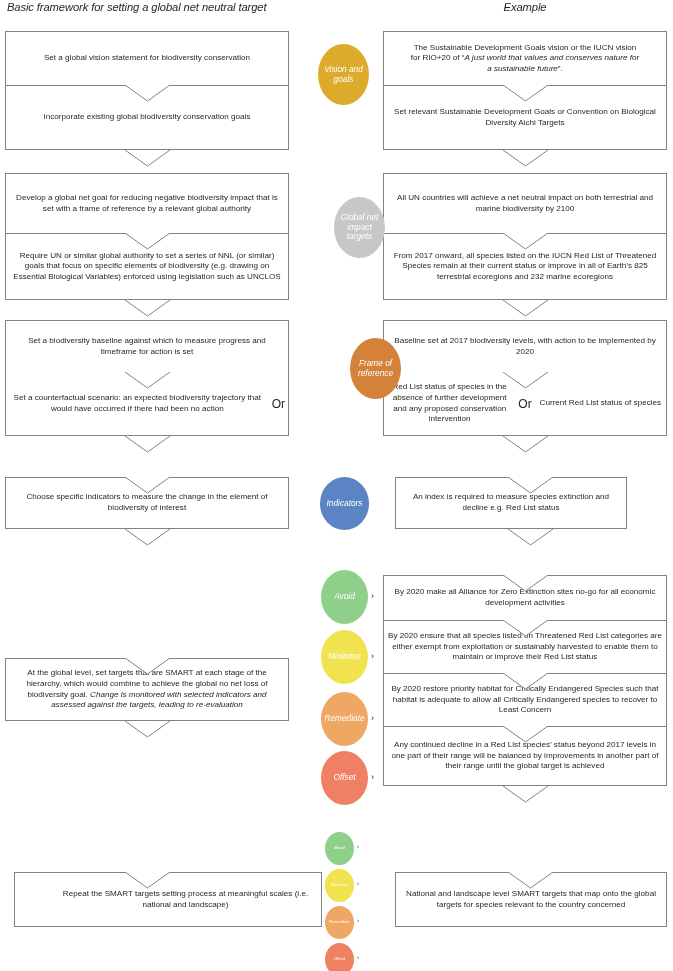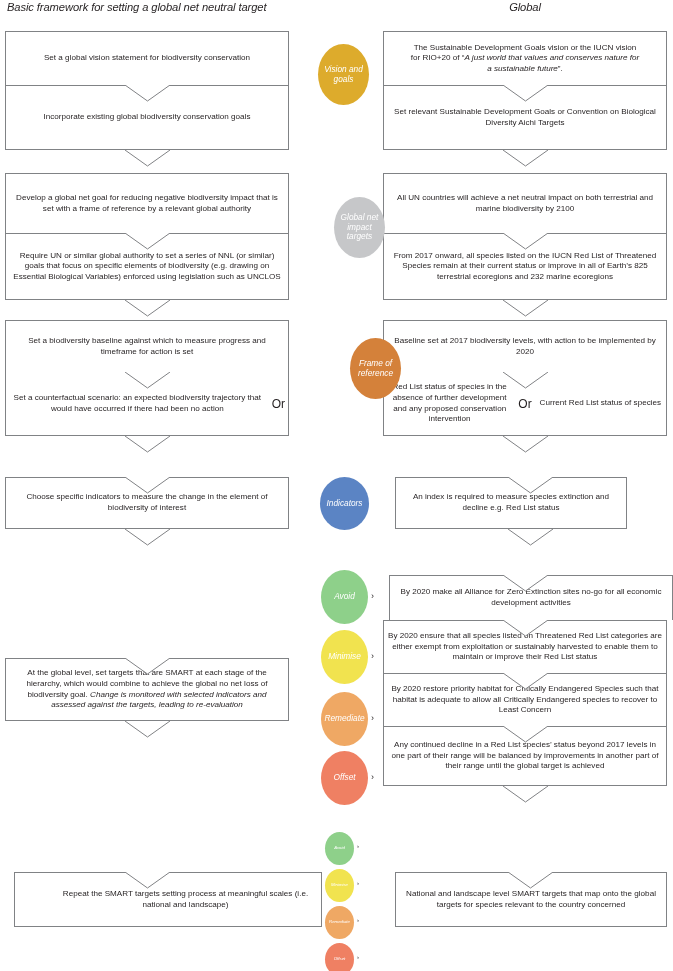--- a/index.html
+++ b/index.html
@@ -101,21 +101,21 @@
     font-size: 9px;
     color: #231f20;
     font-family: "Liberation Sans", sans-serif;
   }
   .arrowmark.small { font-size: 6px; }
 </style>
 </head>
 <body>
 
 <div class="col-header" id="hdr-left">Basic framework for setting a global net neutral target</div>
-<div class="col-header" id="hdr-right">Global</div>
+<div class="col-header" id="hdr-right">Example</div>
 
 <div class="box nb-bottom" style="left:5px; top:31px; width:284px; height:54px;">Set a global vision statement for biodiversity conservation</div>
 <div class="box" style="left:5px; top:85px; width:284px; height:65px;">Incorporate existing global biodiversity conservation goals</div>
 
 <div class="box nb-bottom" style="left:383px; top:31px; width:284px; height:54px; padding:4px 14px;">
   <p><span>The Sustainable Development Goals vision or the IUCN vision for RIO+20 of “<i>A just world that values and conserves nature for a sustainable future</i>”.</span></p>
 </div>
 <div class="box" style="left:383px; top:85px; width:284px; height:65px;">Set relevant Sustainable Development Goals or Convention on Biological Diversity Aichi Targets</div>
 
 <div class="ell" style="left:318px; top:44px; width:51px; height:61px; background:#ddab2c;">
@@ -255,21 +255,21 @@
 <div class="chev" style="left:125px; top:721px;">
   <svg width="45" height="18" viewBox="0 0 45 18">
       <polyline points="0,0 22.5,16 45,0" fill="#fff" stroke="#808285" stroke-width="1"></polyline>
     </svg>
 </div>
 
 <div class="ell" style="left:321px; top:570px; width:47px; height:54px; background:#8ed08a;">
   <span>Avoid</span>
 </div>
 <div class="arrowmark" style="left:371px; top:591px;">›</div>
-<div class="box nb-bottom" style="left:383px; top:575px; width:284px; height:45px;margin-left:6px;">By 2020 make all Alliance for Zero Extinction sites no-go for all economic development activities</div>
+<div class="box nb-bottom" style="left:383px; top:575px; width:284px; height:45px;">By 2020 make all Alliance for Zero Extinction sites no-go for all economic development activities</div>
 <div class="chev" style="left:503px; top:575px;">
   <svg width="45" height="18" viewBox="0 0 45 18">
       <polyline points="0,0 22.5,16 45,0" fill="#fff" stroke="#808285" stroke-width="1"></polyline>
     </svg>
 </div>
 
 <div class="ell" style="left:321px; top:630px; width:47px; height:54px; background:#f1e34f;">
   <span>Minimise</span>
 </div>
 <div class="arrowmark" style="left:371px; top:651px;">›</div>

